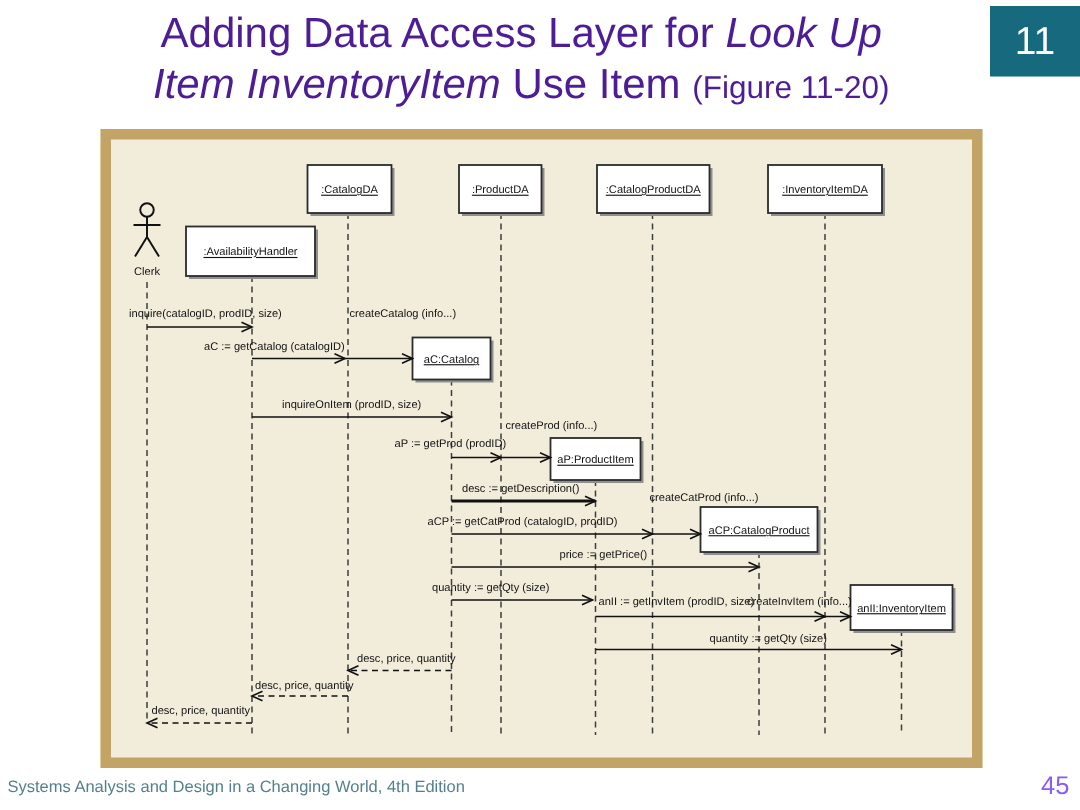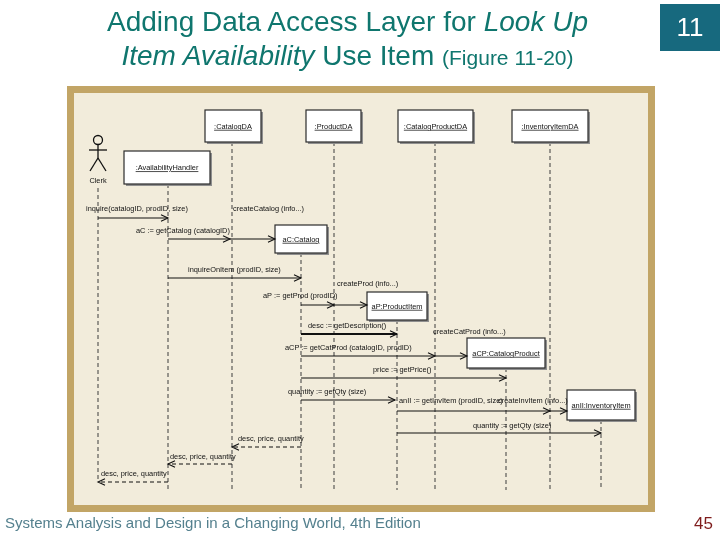--- a/index.html
+++ b/index.html
@@ -1,53 +1,53 @@
 <!DOCTYPE html>
 <html><head>
 <meta charset="utf-8">
 <style>
   html,body{margin:0;padding:0;background:#ffffff;}
   .slide{position:relative;width:720px;height:540px;background:#ffffff;overflow:hidden;
          font-family:"Liberation Sans",sans-serif;}
   
   .title{position:absolute;left:20px;top:5px;width:655px;text-align:center;
-         color:#0f766e;font-size:28px;line-height:34px;font-weight:400;}
+         color:#4c1d95;font-size:28px;line-height:34px;font-weight:400;}
   .title .fig{font-size:21px;}
   
   .slidenum{position:absolute;top:4px;right:0;width:60px;height:47px;
             display:flex;align-items:center;justify-content:center;
             color:#fff;font-size:26px;}
   
   .frame{position:absolute;left:67px;top:86px;width:574px;height:412px;
          border:7px solid #c2a566;background:#f2ecdb;}
   .frame svg{display:block;}
   
-  .footer-left{position:absolute;left:5px;bottom:9px;font-size:15px;color:#54808e;}
-  .footer-right{position:absolute;right:7px;bottom:6px;font-size:17px;color:#7f1d1d;}
+  .footer-left{position:absolute;left:5px;bottom:9px;font-size:11px;color:#54808e;}
+  .footer-right{position:absolute;right:7px;bottom:6px;font-size:17px;color:#8b5cf6;}
   
   .lifeline{stroke:#3d3d3d;stroke-width:1;stroke-dasharray:4 3;fill:none;}
   .box{fill:#ffffff;stroke:#2b2b2b;stroke-width:1.2;}
   .shadow{fill:#8f8f8f;}
   .objname{font:7.4px "Liberation Sans",sans-serif;fill:#111;text-decoration:underline;}
   .mid{text-anchor:middle;}
   .lbl{font:7.4px "Liberation Sans",sans-serif;fill:#111;}
   .msg{stroke:#111;stroke-width:1.1;fill:none;}
   .msg.thick{stroke-width:2;}
   .dashed{stroke-dasharray:4 3;}
   .head{stroke:#111;stroke-width:1.1;fill:none;}
   .stickman{stroke:#111;stroke-width:1.3;fill:none;}
 </style>
 </head>
 <body>
 
 <div class="slide">
 
   <div class="title">
     <div class="title-line"><span>Adding Data Access Layer for </span><i>Look Up</i></div>
-    <div class="title-line"><i>Item Availability</i><span> Use Item </span><span class="fig">(Figure 11-20)</span></div>
+    <div class="title-line"><i>Item InventoryItem</i><span> Use Item </span><span class="fig">(Figure 11-20)</span></div>
   </div>
 
   <div class="slidenum" id="slidenum" style="background: rgb(23, 105, 126);">11</div>
 
   <div class="frame">
     <svg id="seq-svg" width="574" height="412" viewBox="74 93 574 412">
         <line x1="98" y1="188" x2="98" y2="482" class="lifeline"></line>
         <line x1="168" y1="184" x2="168" y2="490" class="lifeline"></line>
         <line x1="232" y1="142" x2="232" y2="490" class="lifeline"></line>
         <line x1="334" y1="142" x2="334" y2="490" class="lifeline"></line>

